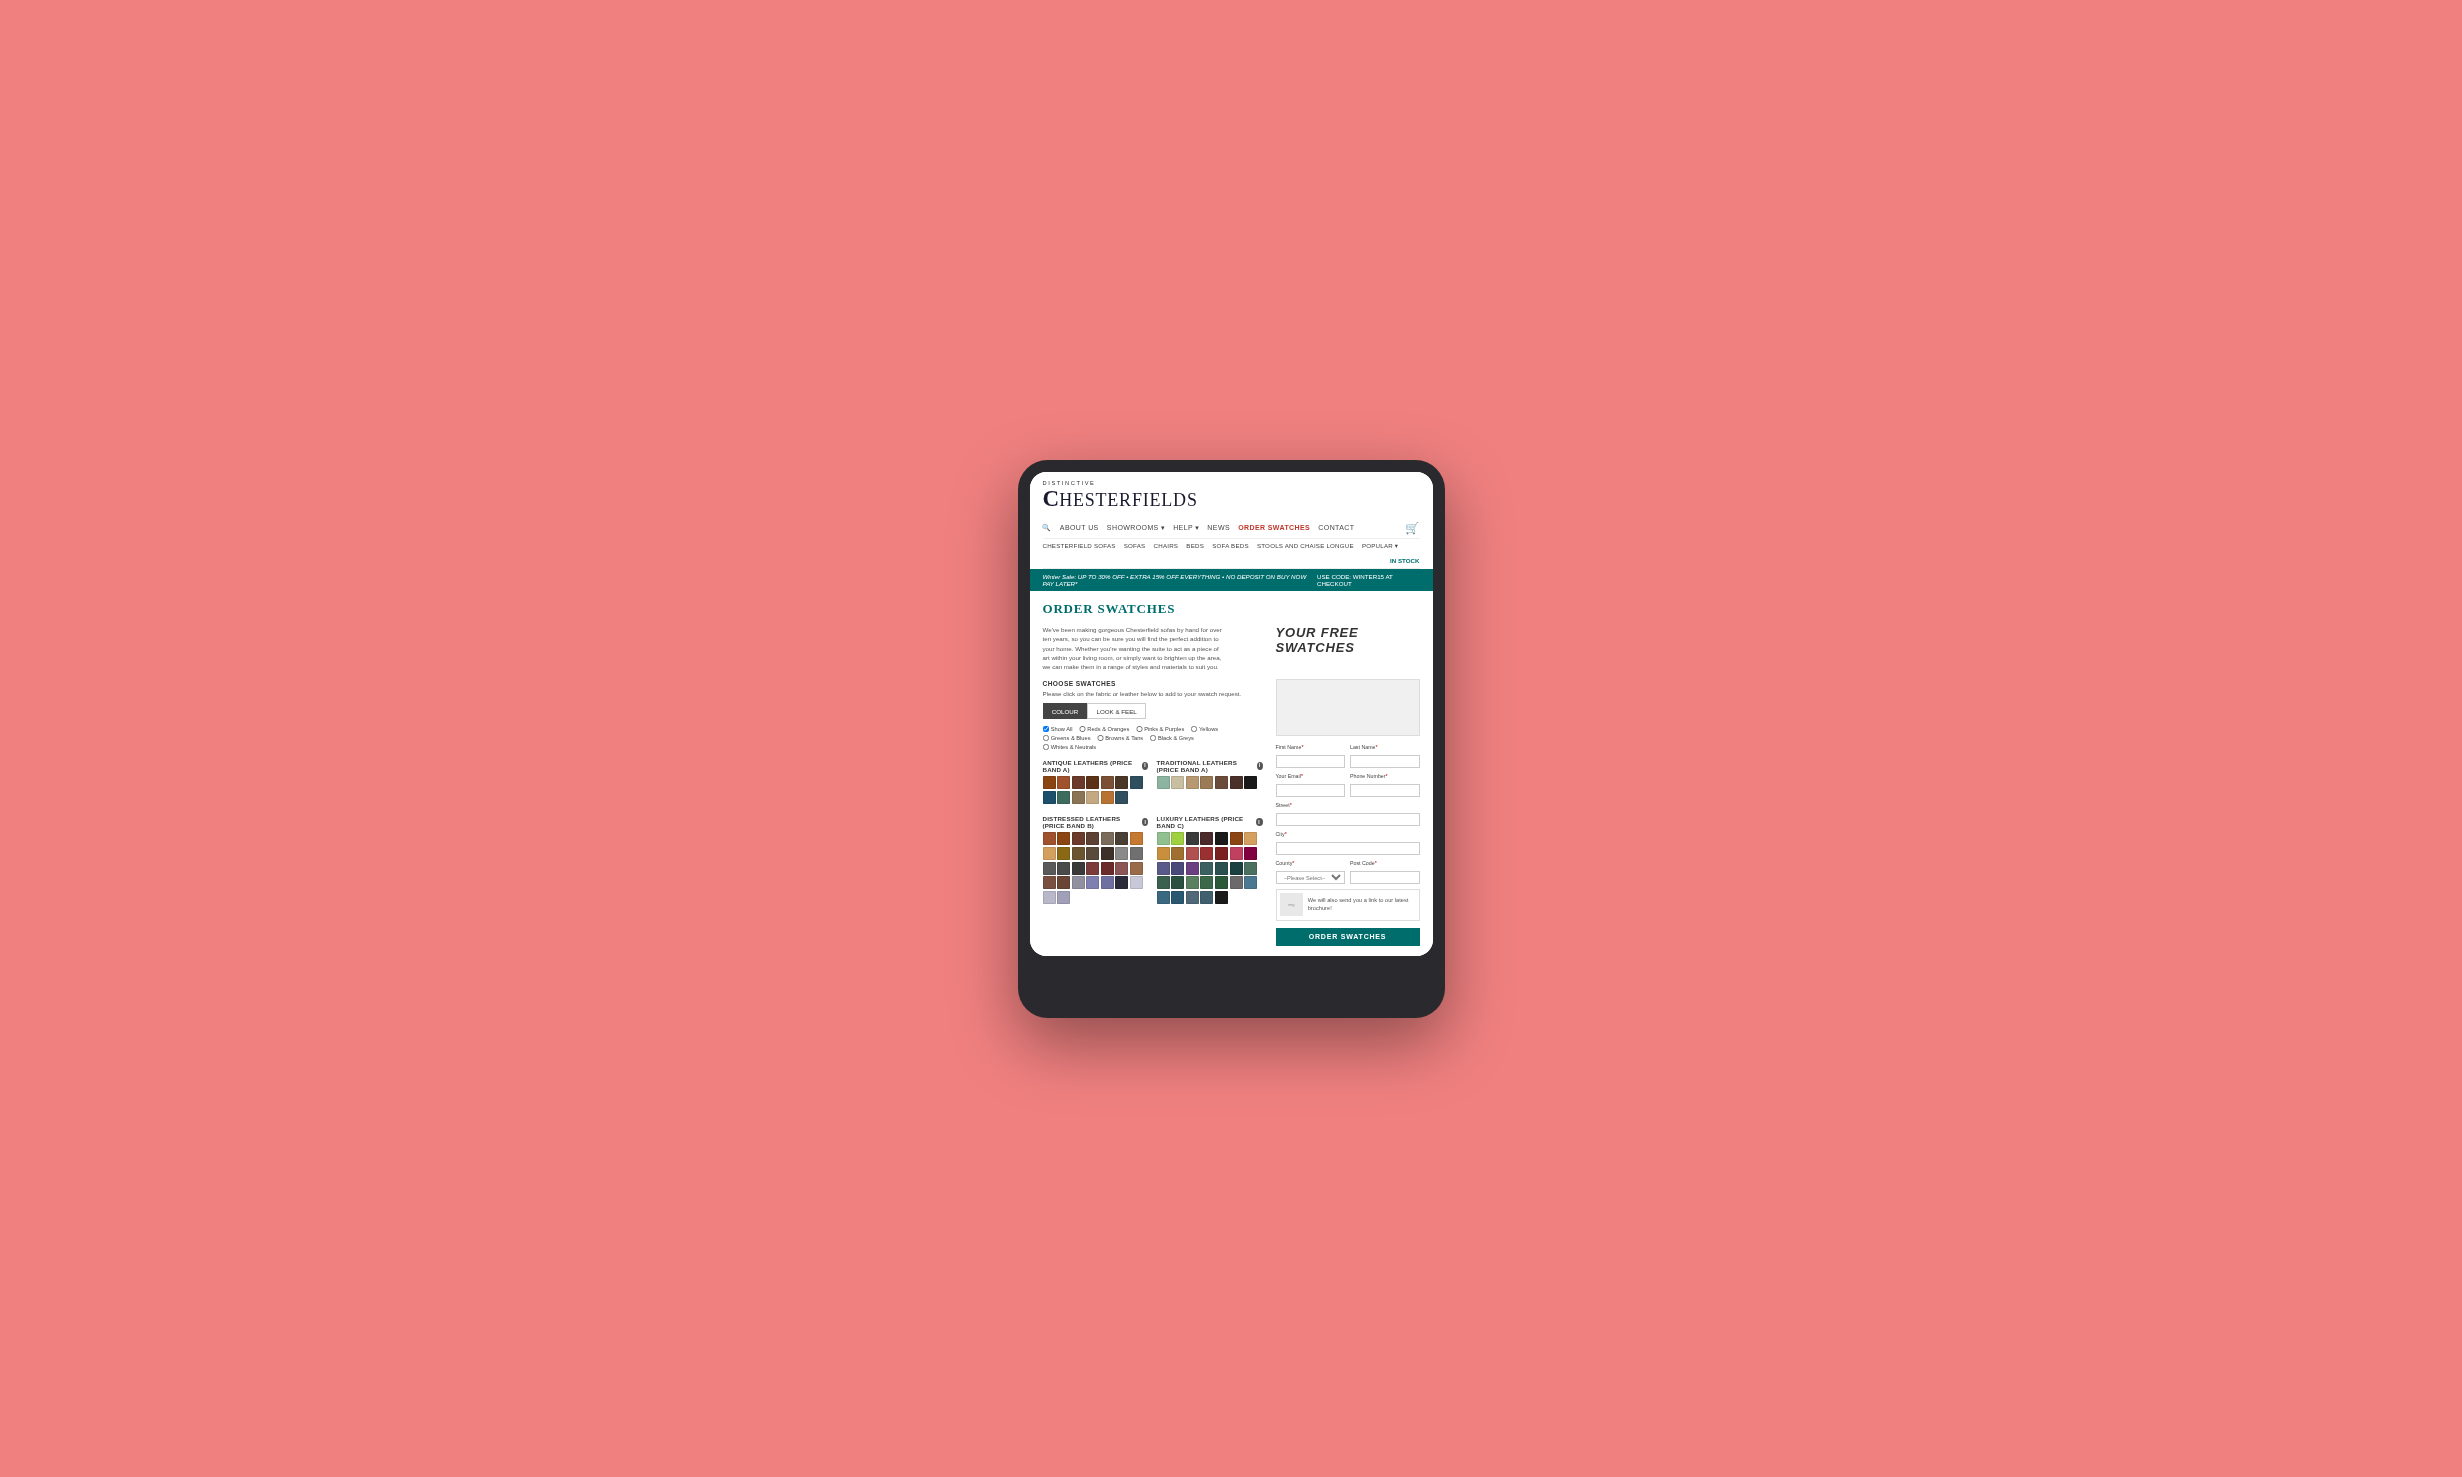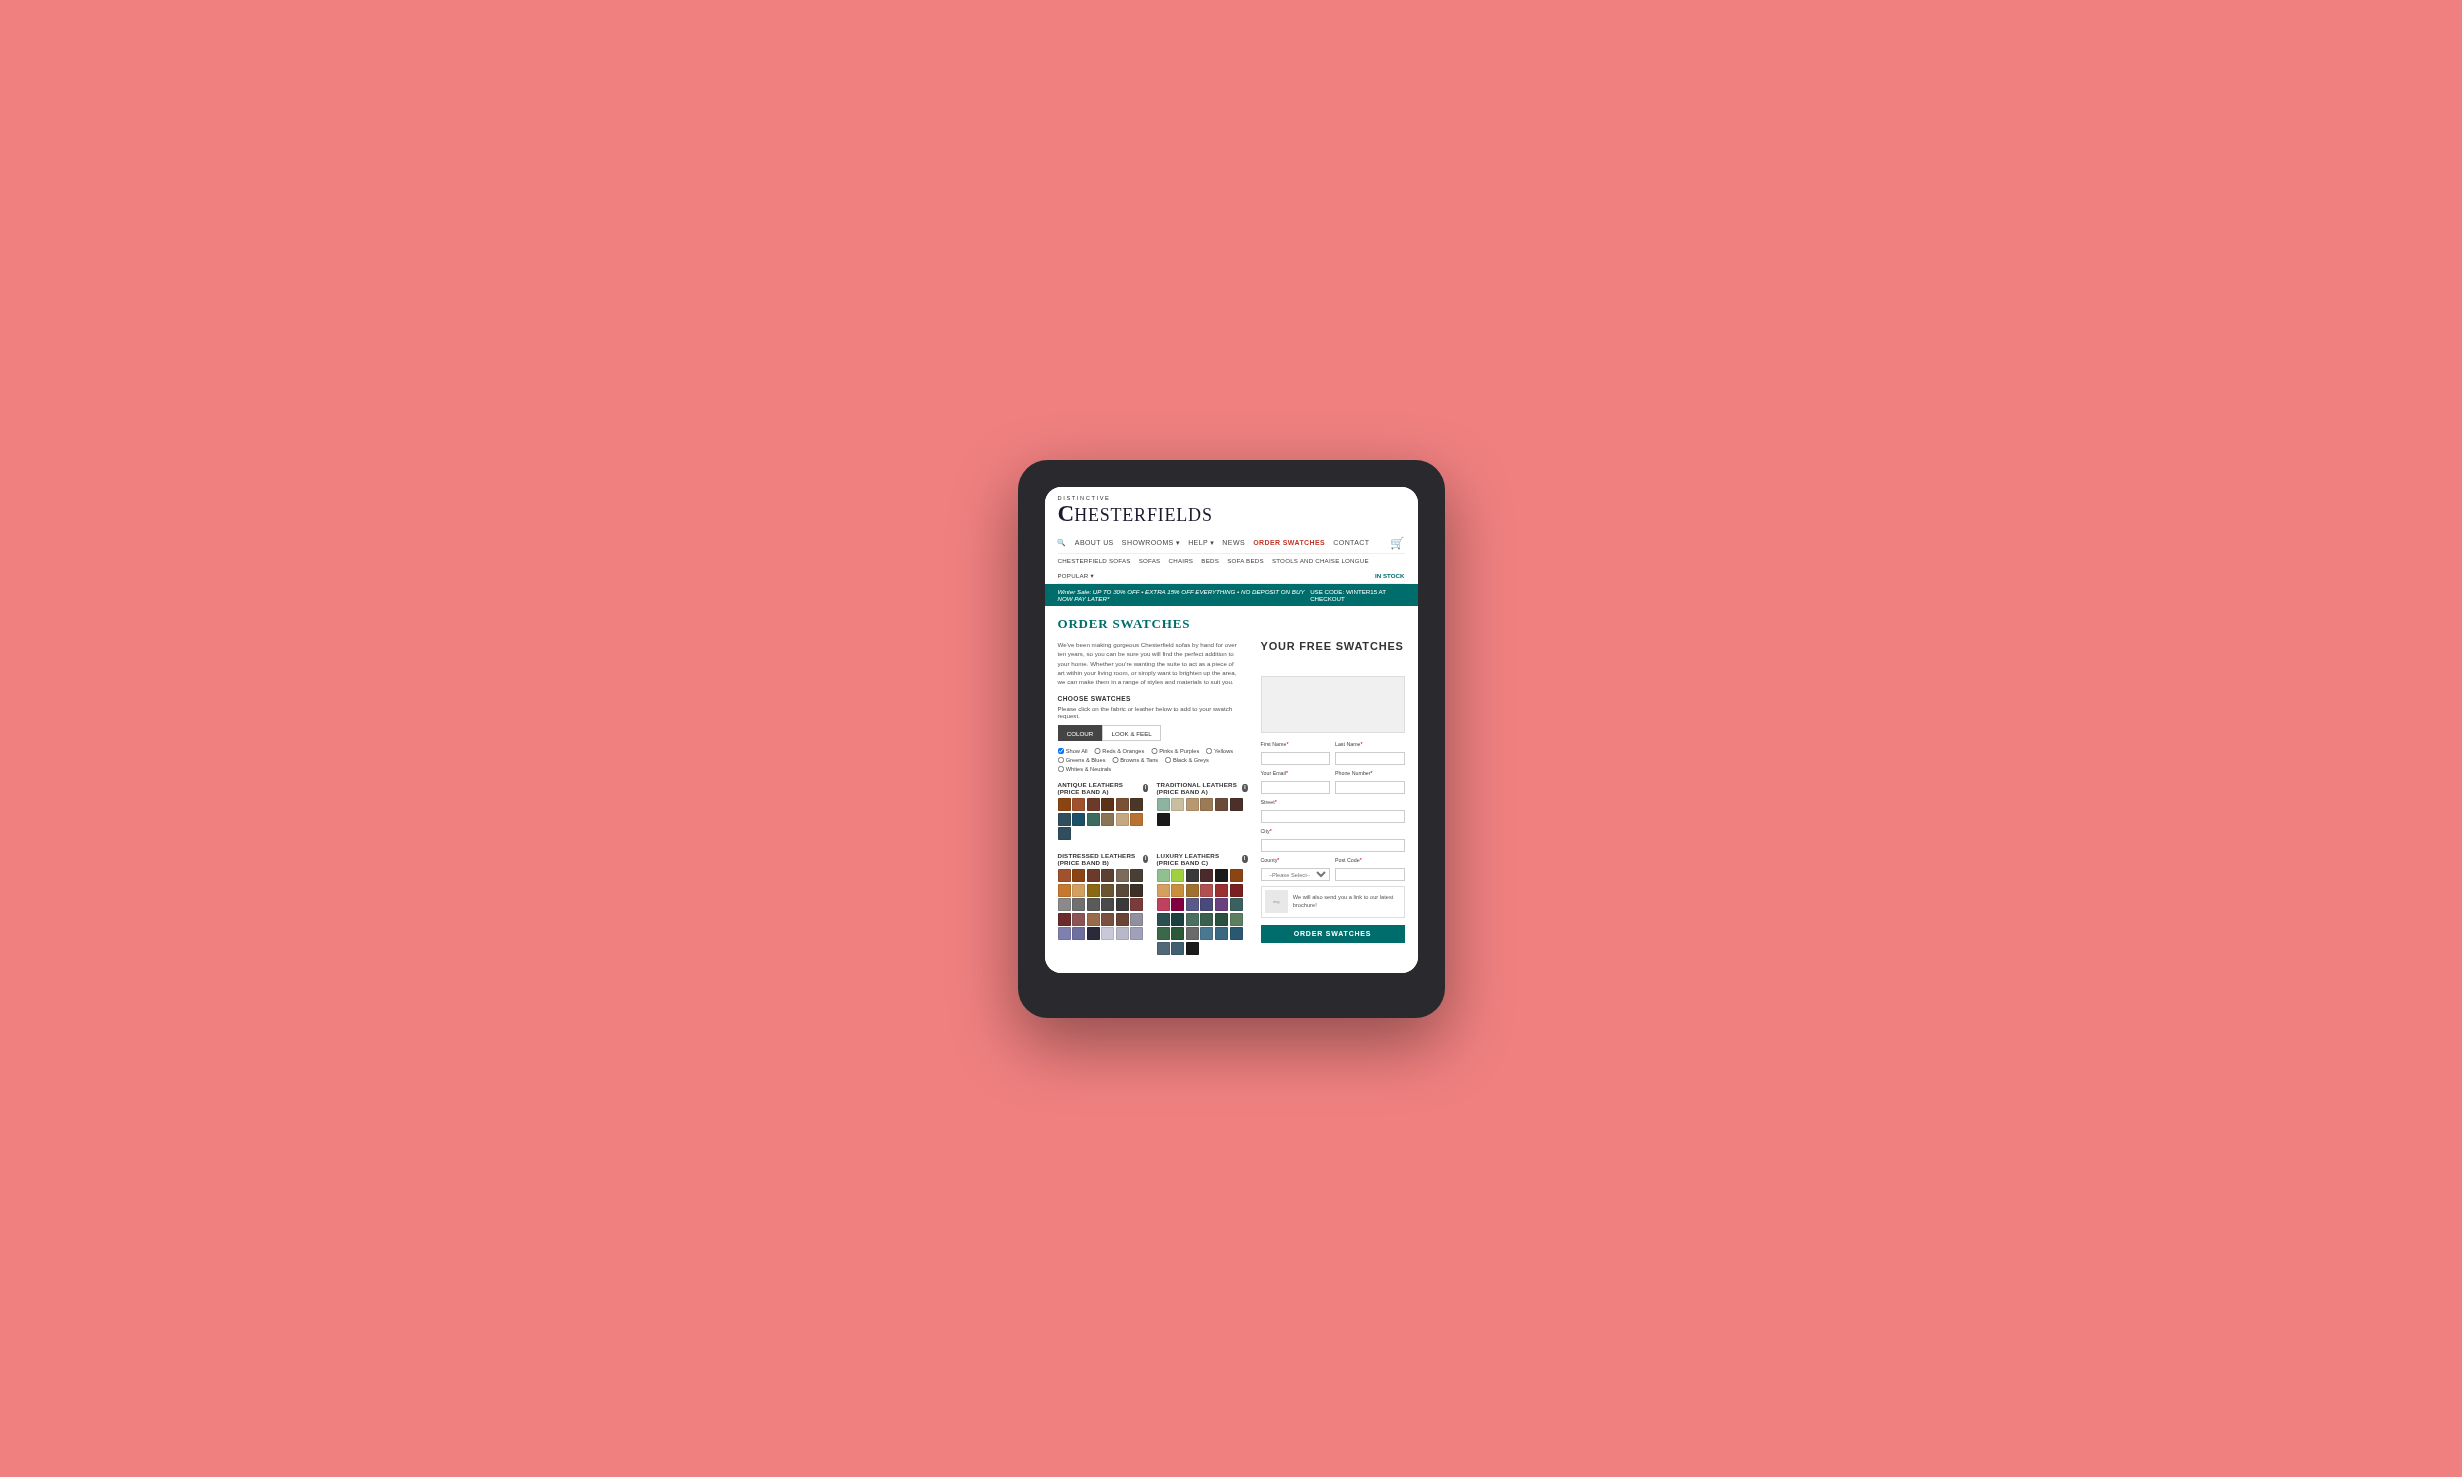--- a/index.html
+++ b/index.html
@@ -9,21 +9,21 @@
       display: flex;
       align-items: center;
       justify-content: center;
       font-family: Arial, sans-serif;
     }
     .tablet-frame {
       width: 427px;
       min-height: 558px;
       background: #2a2a2e;
       border-radius: 29.5px;
-      padding: 27px;
+      padding: 12px;
       box-shadow: 0 24.6px 66px rgba(0,0,0,0.4);
       position: relative;
     }
     .tablet-screen {
       background: #fff;
       border-radius: 16.4px;
       overflow: hidden;
       width: 100%;
     }
     
@@ -235,26 +235,27 @@
     }
     .swatch {
       width: 13px;
       height: 13px;
       border-radius: 0.8px;
       cursor: pointer;
       border: 0.8px solid rgba(0,0,0,0.1);
     }
     
     .free-swatches-title {
-      font-size: 11px;
+      font-size: 13px;
       font-weight: bold;
       color: #333;
       letter-spacing: 0.8px;
       text-transform: uppercase;
       margin-bottom: 24px;
+      font-style: italic;
     }
     .swatch-preview {
       width: 100%;
       height: 57px;
       background: #f0f0f0;
       border: 0.8px solid #ddd;
       margin-bottom: 8.2px;
     }
     .form-row {
       display: flex;

